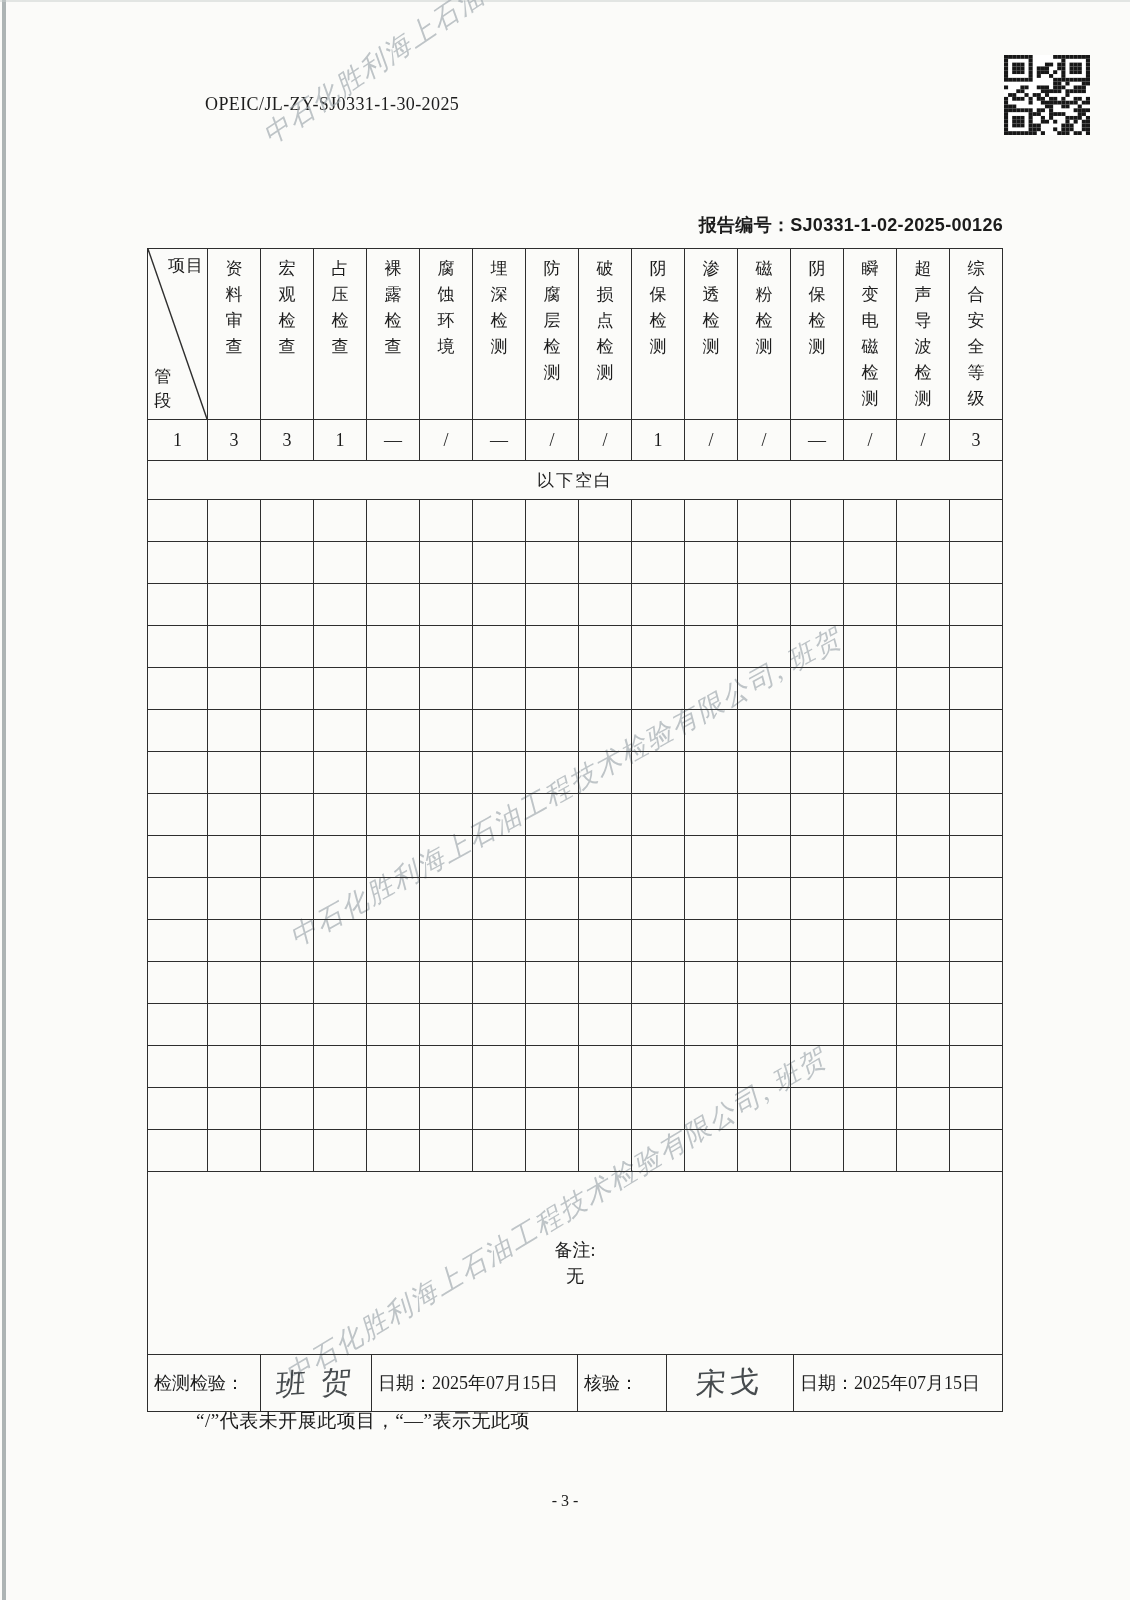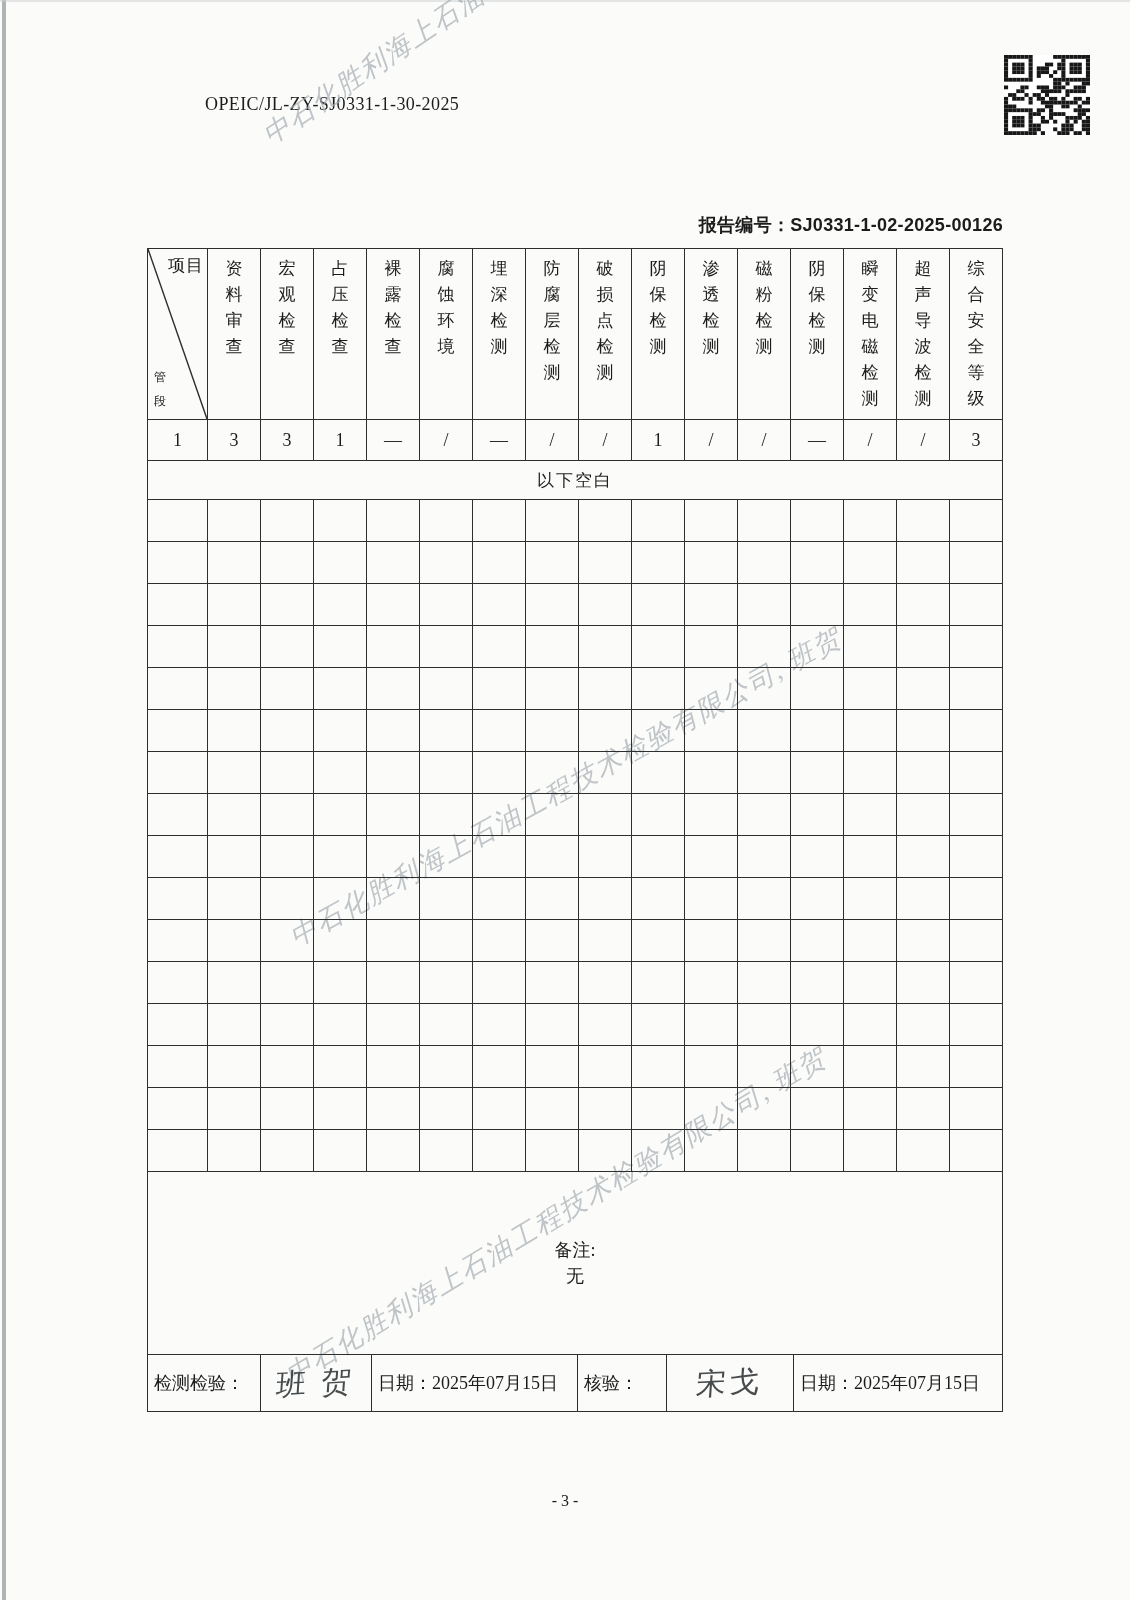--- a/index.html
+++ b/index.html
@@ -65,21 +65,21 @@
   }
   tr.header-row td{height:170px;vertical-align:top;}
   .vtext{
     width:1.15em;margin:7px auto 0;
     font-size:17px;line-height:26px;
     word-break:break-all;text-align:center;
   }
   .corner-cell{position:relative;text-decoration:underline;}
   .corner-cell svg{position:absolute;inset:0;width:100%;height:100%;}
   .corner-top{position:absolute;top:5px;right:3px;font-size:17px;letter-spacing:1px;}
-  .corner-bottom{position:absolute;bottom:6px;left:5px;width:1.15em;font-size:12px;line-height:24px;word-break:break-all;}
+  .corner-bottom{position:absolute;bottom:6px;left:5px;width:1.15em;font-size:17px;line-height:24px;word-break:break-all;}
   tr.data-row td{height:40px;}
   tr.blank-row td{height:38px;font-size:17px;letter-spacing:2px;}
   tr.empty-row td{height:41px;}
   td.remarks-td{height:182px;vertical-align:top;text-align:left;}
   .remarks-inner{padding:5px 8px;font-size:18px;line-height:26px;}
   td.sig-td{height:56px;}
   .sig-flex{display:flex;width:100%;height:56px;align-items:stretch;}
   .sig-cell{
     display:flex;align-items:center;
     border-left:1.5px solid #2e2e2e;
@@ -754,15 +754,16 @@
             <div class="sig-cell sc5">
                 <span class="handwriting">宋戈</span>
               </div>
             <div class="sig-cell sc6">日期：2025年07月15日</div>
           </div>
         </td>
       </tr>
     </tbody>
   </table>
 
+  <div class="footnote">“/”代表未开展此项目，“—”表示无此项</div>
   <div class="page-num">- 3 -</div>
 
 </div>
 
 </body></html>

